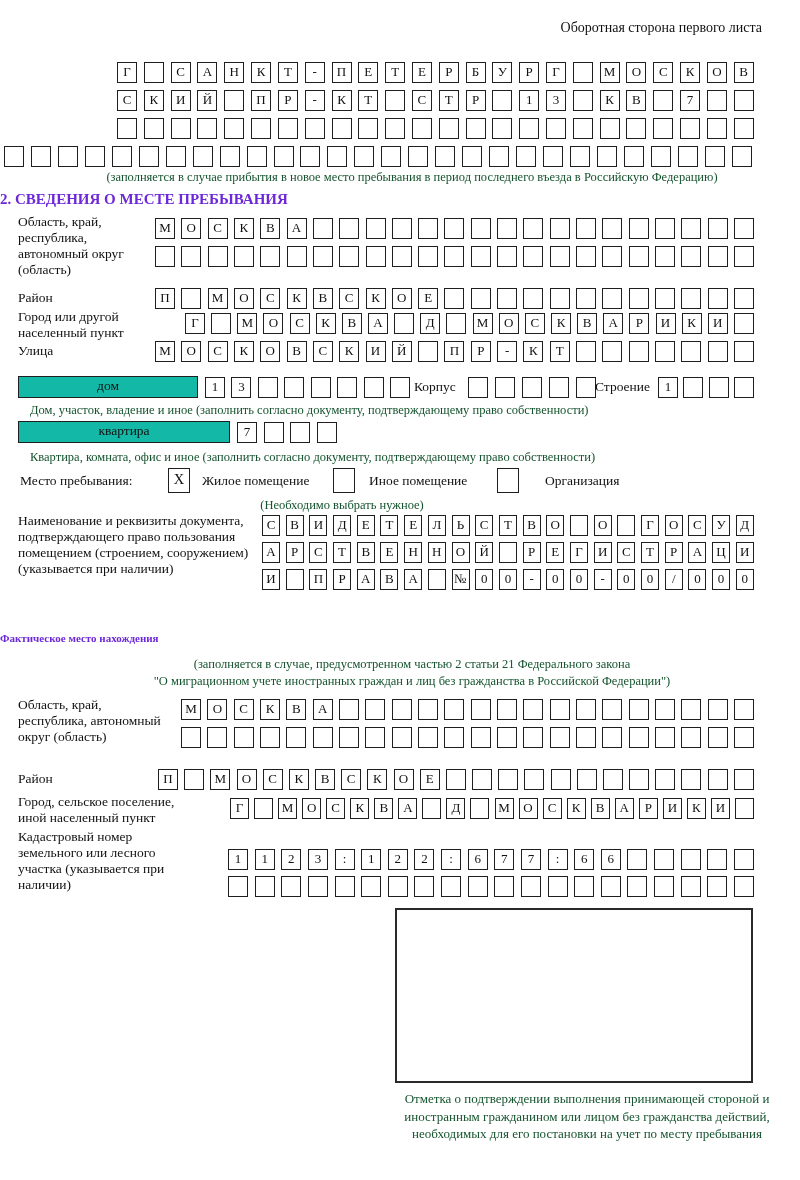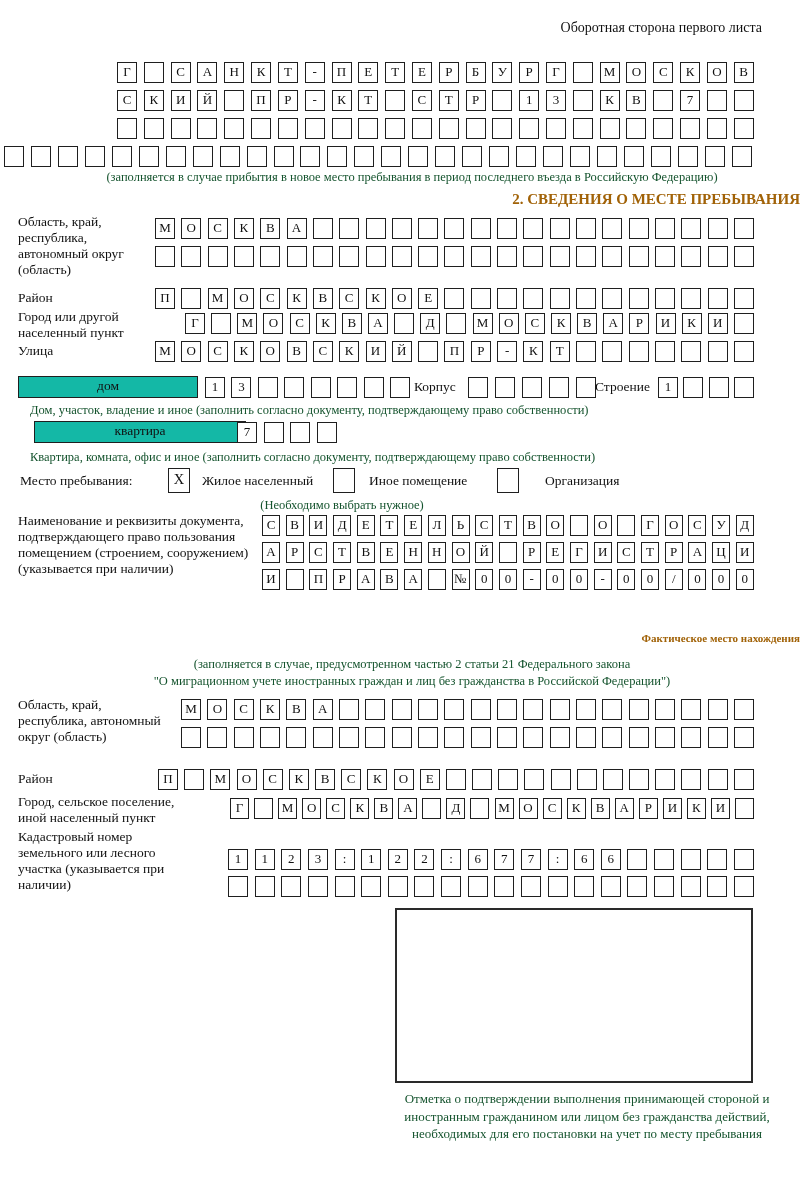--- a/index.html
+++ b/index.html
@@ -4,21 +4,21 @@
 <style>
   html,body { margin:0; padding:0; background:#ffffff; }
   #page {
     position:relative; width:800px; height:1180px; background:#ffffff;
     font-family:"Liberation Serif","DejaVu Serif",serif; color:#111;
     overflow:hidden;
   }
   .label { position:absolute; font-size:13.5px; line-height:1.18; color:#111; }
   .caption { position:absolute; font-size:12.5px; color:#14532d;padding-left:12px; }
   .caption.center { text-align:center; }
-  .heading { position:absolute; left:0; width:100%; text-align:right; font-weight:bold; font-size:15px; color:#a16207; }
+  .heading { position:absolute; left:0; width:100%; text-align:left; font-weight:bold; font-size:15px; color:#6d28d9; }
   .heading.sub { font-size:11px; }
   .cells { position:absolute; display:flex; justify-content:space-between; }
   .cell {
     flex:0 0 auto; width:20px; height:21px; box-sizing:border-box;
     border:1.6px solid #1f1f1f; text-align:center;
     font-size:13px; line-height:17px; background:#fff;
   }
   .cells.narrow .cell { width:18px; }
   .cells.slim .cell { width:19px; }
   .labelbox {
@@ -306,32 +306,32 @@
     </div>
   <div class="label" style="left:595px; top:379px;">Строение</div>
   <div class="cells" style="left:658px; top:377px; width:96px;">
       <div class="cell">1</div>
       <div class="cell"></div>
       <div class="cell"></div>
       <div class="cell"></div>
     </div>
   <div class="caption" style="left:18px; top:403px;">Дом, участок, владение и иное (заполнить согласно документу, подтверждающему право собственности)</div>
 
-  <div class="labelbox" style="left:34px; top:421px; width:212px;">квартира</div>
+  <div class="labelbox" style="left:18px; top:421px; width:212px;">квартира</div>
   <div class="cells" style="left:237px; top:422px; width:100px;">
       <div class="cell">7</div>
       <div class="cell"></div>
       <div class="cell"></div>
       <div class="cell"></div>
     </div>
   <div class="caption" style="left:18px; top:450px;">Квартира, комната, офис и иное (заполнить согласно документу, подтверждающему право собственности)</div>
 
   <div class="label" style="left:20px; top:473px;">Место пребывания:</div>
   <div class="checkbox" style="left:168px; top:468px;">X</div>
-  <div class="label" style="left:202px; top:473px;">Жилое населенный</div>
+  <div class="label" style="left:202px; top:473px;">Жилое помещение</div>
   <div class="checkbox" style="left:333px; top:468px;"></div>
   <div class="label" style="left:369px; top:473px;">Иное помещение</div>
   <div class="checkbox" style="left:497px; top:468px;"></div>
   <div class="label" style="left:545px; top:473px;">Организация</div>
   <div class="caption center" style="left:120px; top:498px; width:420px;">(Необходимо выбрать нужное)</div>
 
   <div class="label" style="left:18px; top:513px; width:248px;">Наименование и реквизиты документа, подтверждающего право пользования помещением (строением, сооружением) (указывается при наличии)</div>
   <div class="cells narrow" style="left:262px; top:515px; width:492px;">
       <div class="cell">С</div>
       <div class="cell">В</div>

